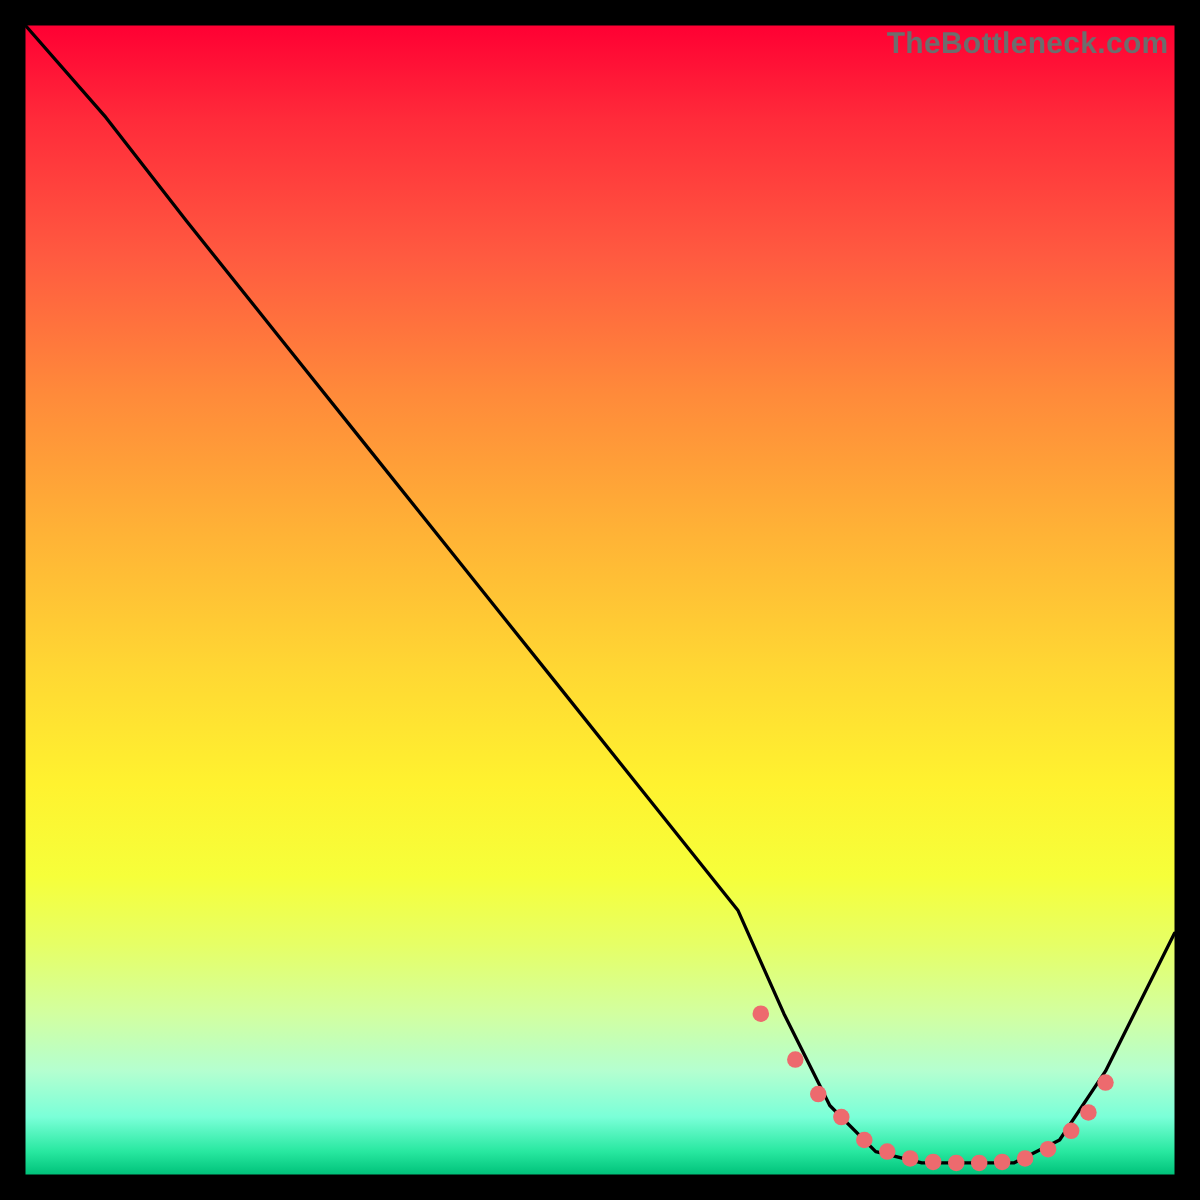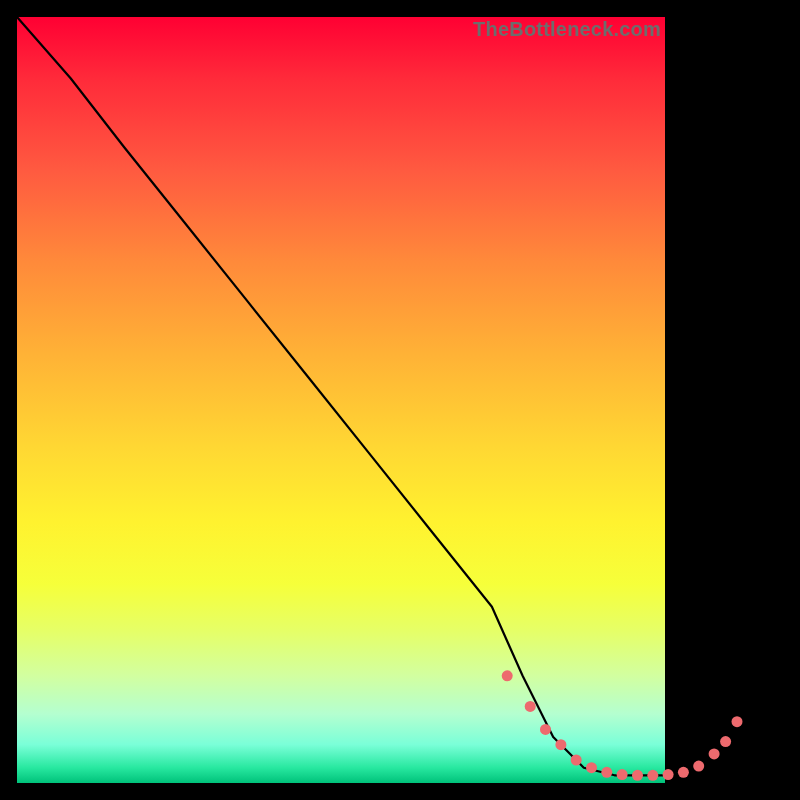--- a/index.html
+++ b/index.html
@@ -7,21 +7,21 @@
   .stage {
     position: relative;
     width: 800px;
     height: 800px;
     background: #000;
   }
   .plot {
     position: absolute;
     left: 17px;
     top: 17px;
-    width: 648px;
+    width: 766px;
     height: 766px;
     background: linear-gradient(to bottom,
       #ff0033 0%,
       #ff2a3a 8%,
       #ff5a40 20%,
       #ff8a3a 32%,
       #ffb236 44%,
       #ffd733 56%,
       #fff22f 66%,
       #f6ff3a 74%,

